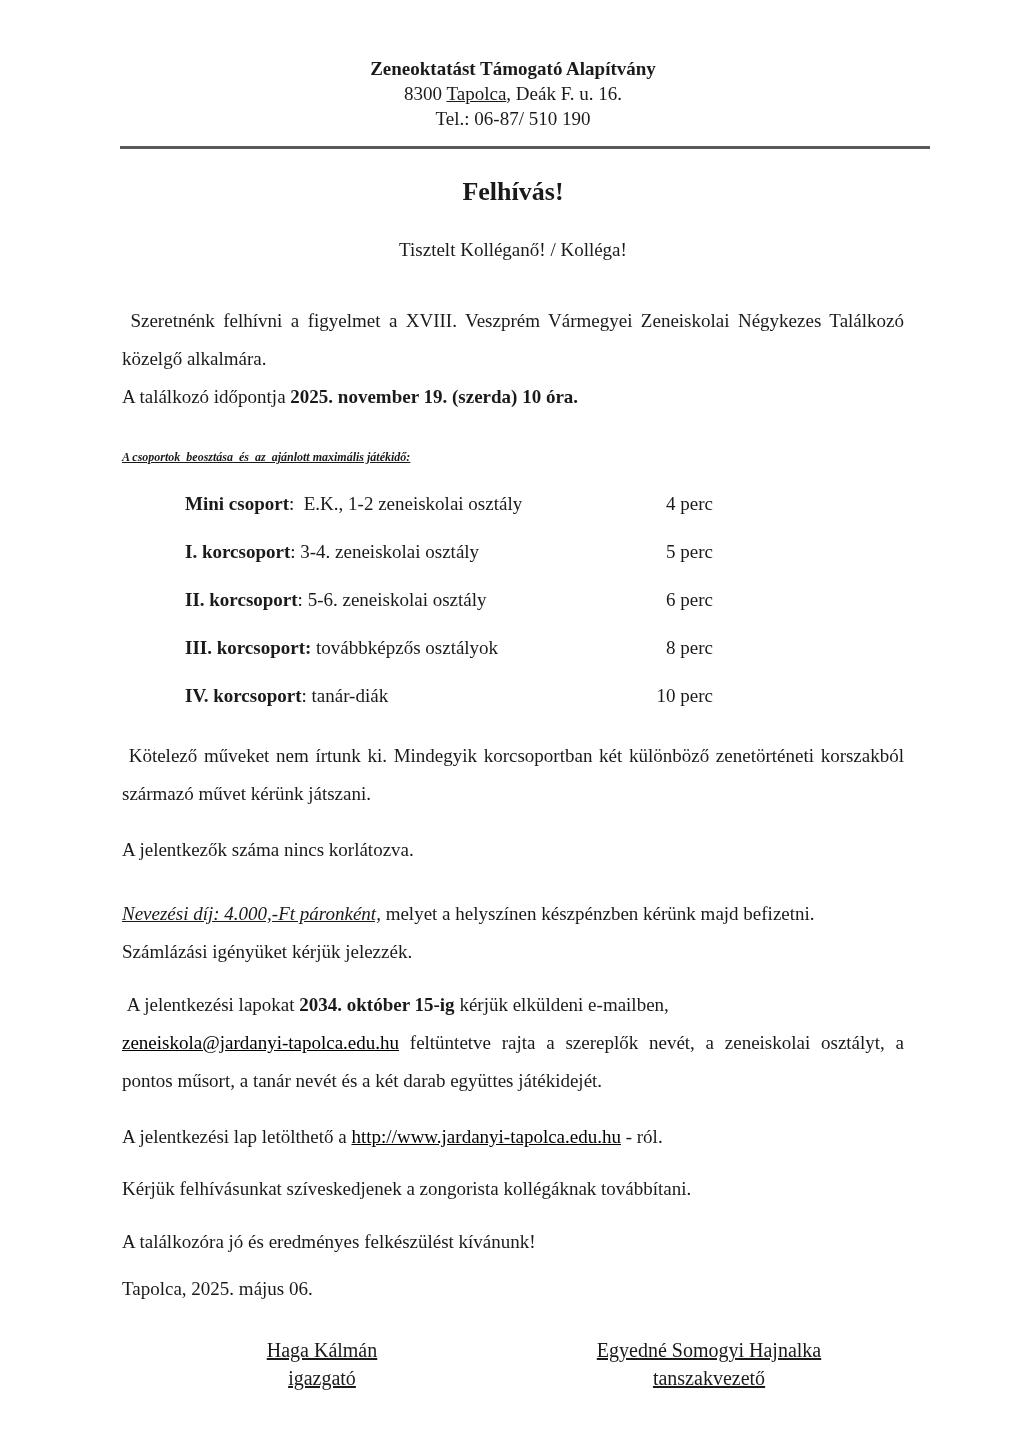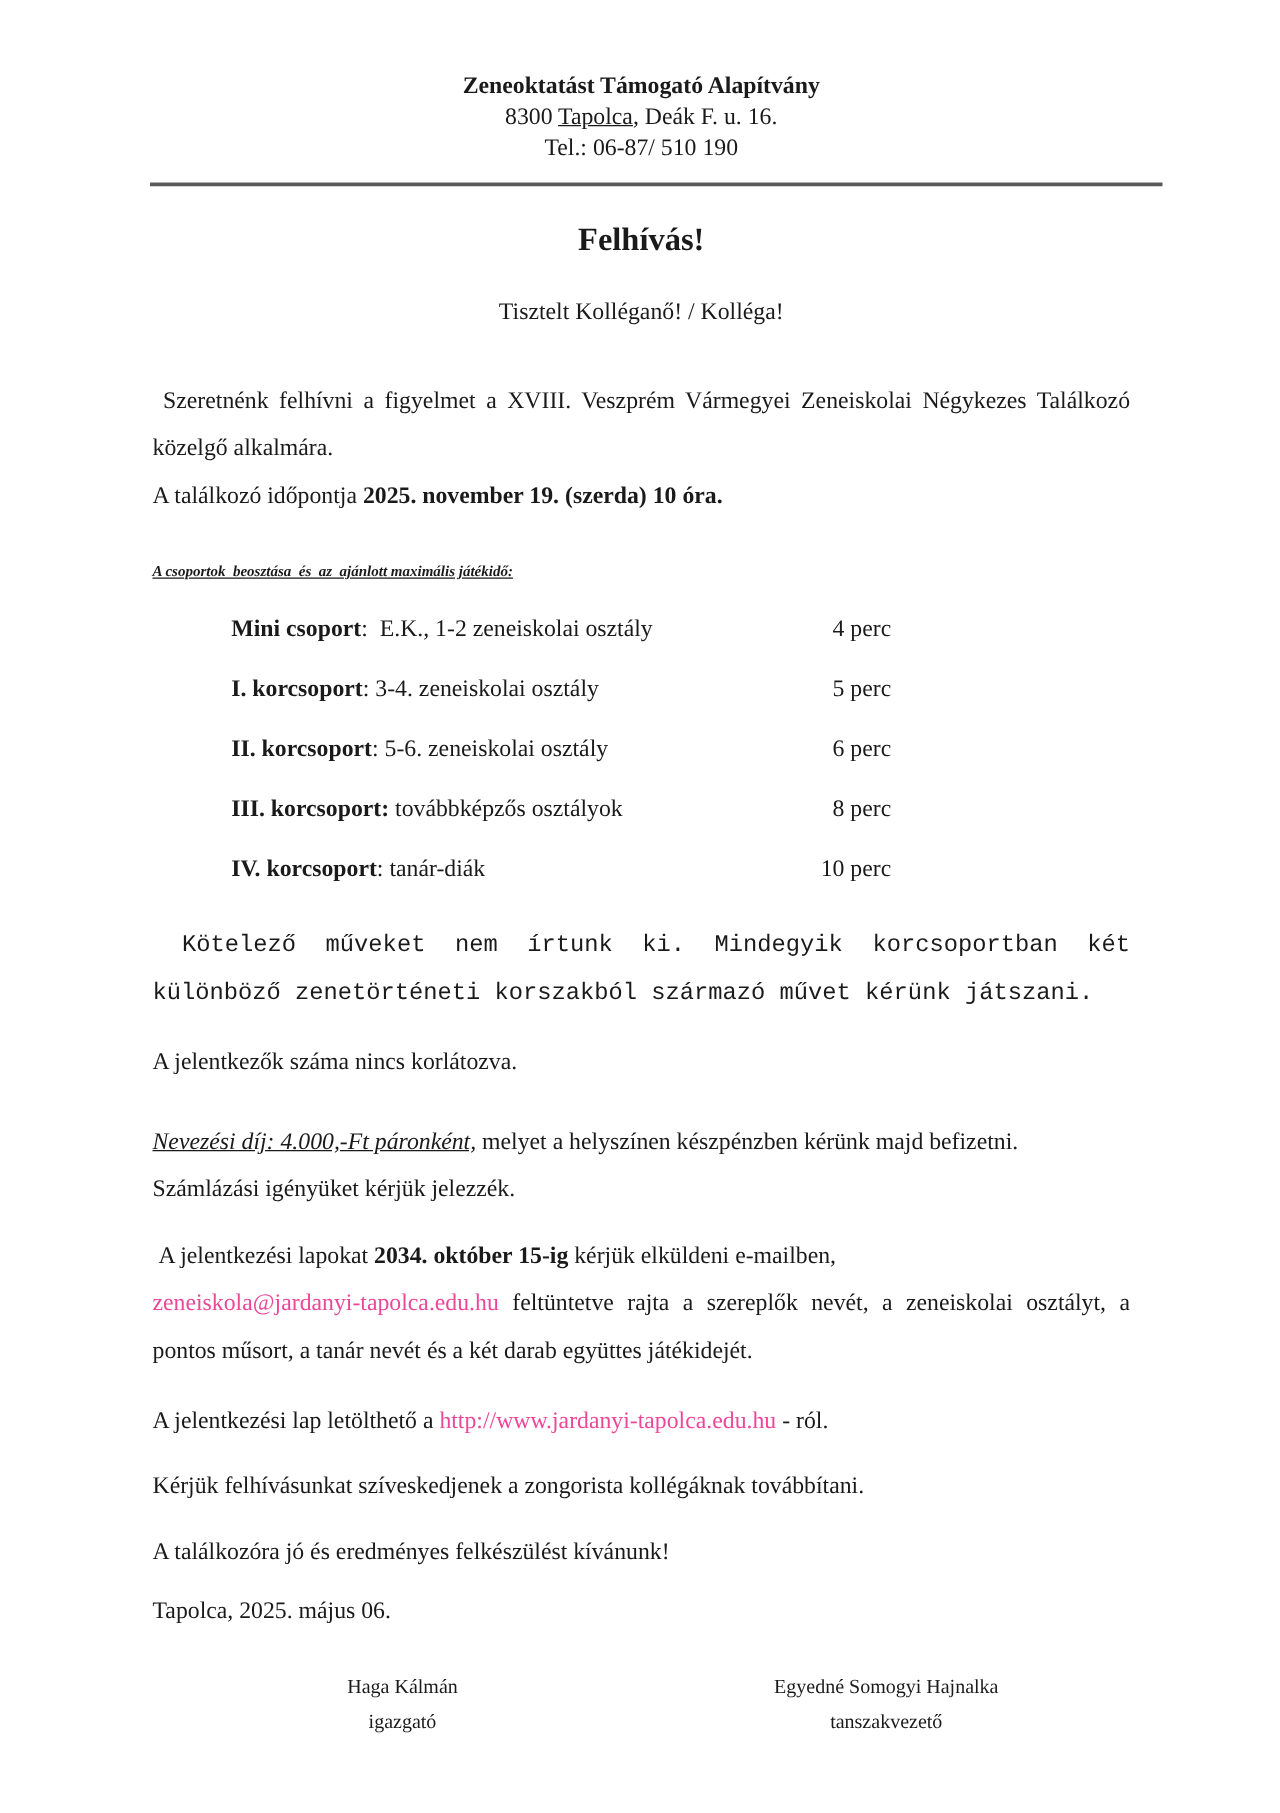--- a/index.html
+++ b/index.html
@@ -48,35 +48,36 @@
   }
   .group-list { margin-top: 9px; }
   .group-row {
     display: flex;
     margin-left: 63px;
     margin-bottom: 10px;
   }
   .group-text { width: 435px; }
   .group-text b { font-weight: bold; }
   .group-time { width: 57px; text-align: right; margin-left: 36px; }
-  .rules-p { margin-top: 22px; font-family: Liberation Mono, monospace; }
+  .rules-p { margin-top: 22px; }
   .applicants-p { margin-top: 18px; }
   .fee-p { margin-top: 26px; }
   .fee-emph { font-style: italic; text-decoration: underline; margin-top: 20px; }
   .application-p { margin-top: 15px; }
   .download-p { margin-top: 18px; }
   .forward-p { margin-top: 14px; }
   .wishes-p { margin-top: 15px; }
   .dateline-p { margin-top: 9px; }
-  a.doclink { color: #ec4899; cursor: pointer; }
+  a.doclink { color: #000000; text-decoration: underline; cursor: pointer; }
   .signatures {
     display: flex;
     margin-top: 28px;
-    font-size: 16px;
+    font-size: 20px;
     line-height: 28px;
+    text-decoration: underline;
   }
   .sig { text-align: center; }
   .sig-left { width: 300px; margin-left: 50px; }
   .sig-right { width: 330px; margin-left: 72px; }
 </style>
 </head>
 <body>
 
 <div class="page">
 

